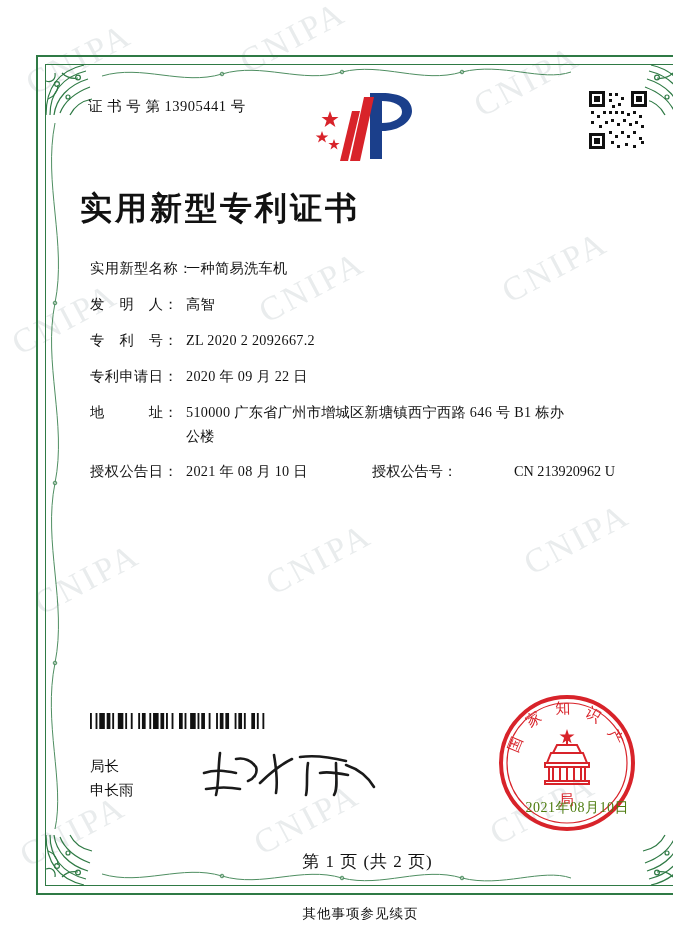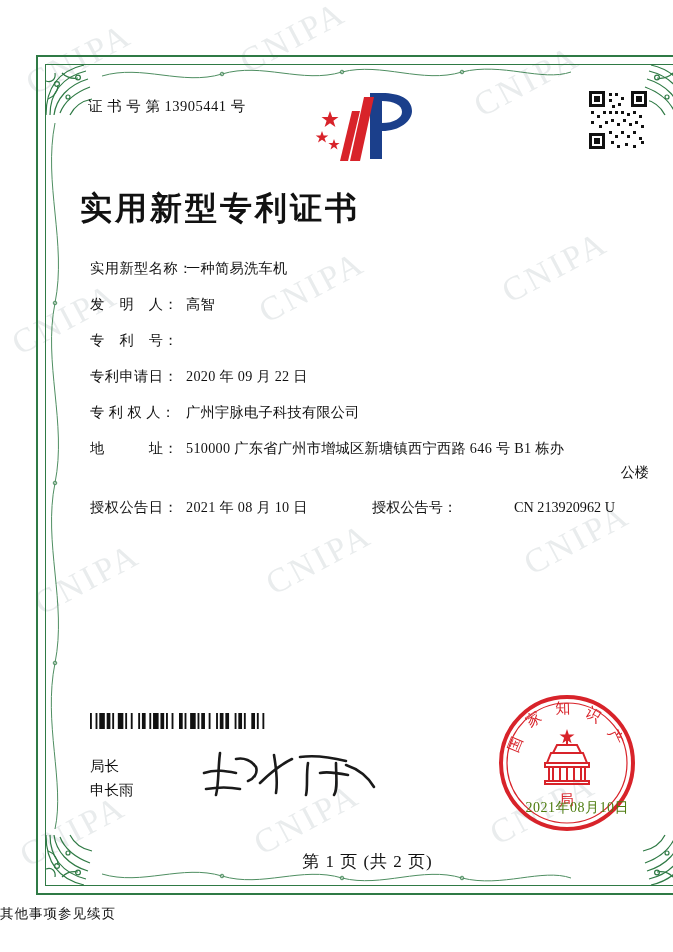--- a/index.html
+++ b/index.html
@@ -151,21 +151,20 @@
   .field.two .val2 {
     flex: 1 1 auto;
     text-align: center;
   }
   .addr-cont {
     padding-left: 96px;
     font-size: 14.2px;
     color: #111;
     margin-top: -10px;
     margin-bottom: 14px;
-    text-align: right;
   }
 
   
   .paras {
     padding: 6px 8px 0 10px;
     font-size: 13.6px;
     line-height: 1.85;
     color: #111;
     text-align: justify;
   }
@@ -225,24 +224,26 @@
     text-align: center;
     font-size: 17px;
     color: #111;
     letter-spacing: 1px;
   }
 
   .footnote {
     position: absolute;
     left: 0; right: 0;
     top: 905px;
+    text-align: center;
     font-size: 13.5px;
     color: #111;
     letter-spacing: 1px;
     z-index: 3;
+    padding-left: 48px;
   }
 </style>
 </head>
 <body>
 
 <div class="watermark-layer" id="wm-layer">
     <div class="wm" style="left: 22px; top: 40px;">CNIPA</div>
     <div class="wm" style="left: 236px; top: 18px;">CNIPA</div>
     <div class="wm" style="left: 470px; top: 62px;">CNIPA</div>
     <div class="wm" style="left: 8px; top: 300px;">CNIPA</div>
@@ -452,28 +453,25 @@
       <div class="field">
         <span class="lab">实用新型名称：</span>
         <span class="val">一种简易洗车机</span>
       </div>
       <div class="field">
         <span class="lab">发　明　人：</span>
         <span class="val">高智</span>
       </div>
       <div class="field">
         <span class="lab">专　利　号：</span>
+        <span class="val">ZL 2020 2 2092667.2</span>
       </div>
       <div class="field">
         <span class="lab">专利申请日：</span>
         <span class="val">2020 年 09 月 22 日</span>
-      </div>
-      <div class="field">
-        <span class="lab">专 利 权 人：</span>
-        <span class="val">广州宇脉电子科技有限公司</span>
       </div>
       <div class="field">
         <span class="lab">地　　　址：</span>
         <span class="val">510000 广东省广州市增城区新塘镇西宁西路 646 号 B1 栋办</span>
       </div>
       <div class="addr-cont">公楼</div>
 
       <div class="field two">
         <span class="lab">授权公告日：</span>
         <span class="val">2021 年 08 月 10 日</span>

